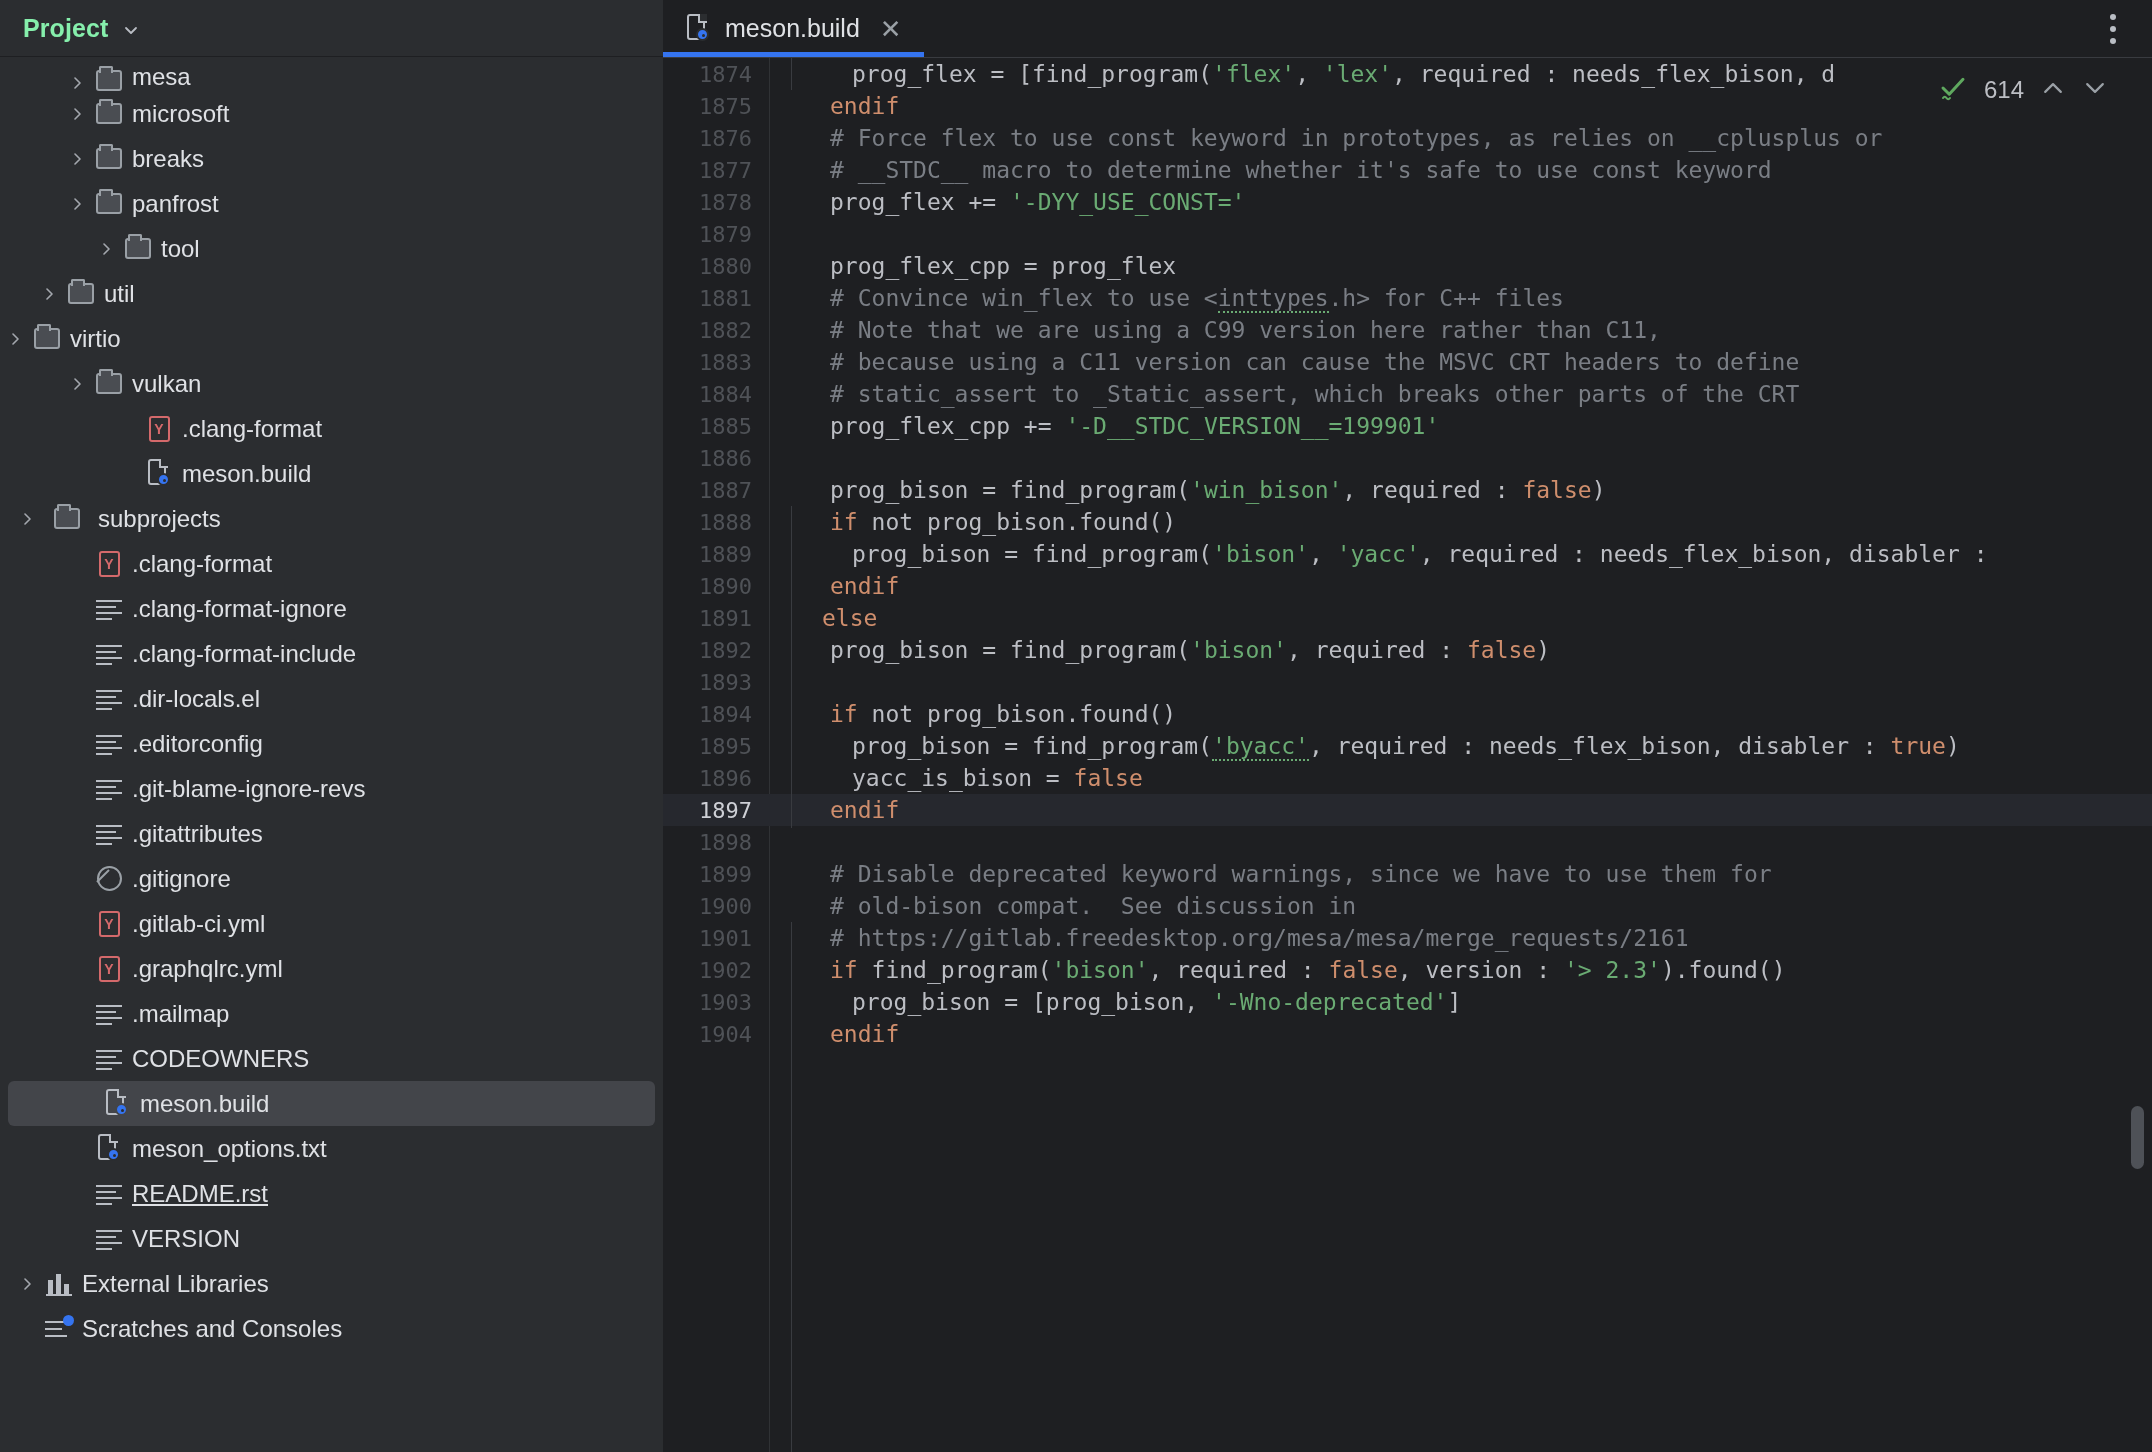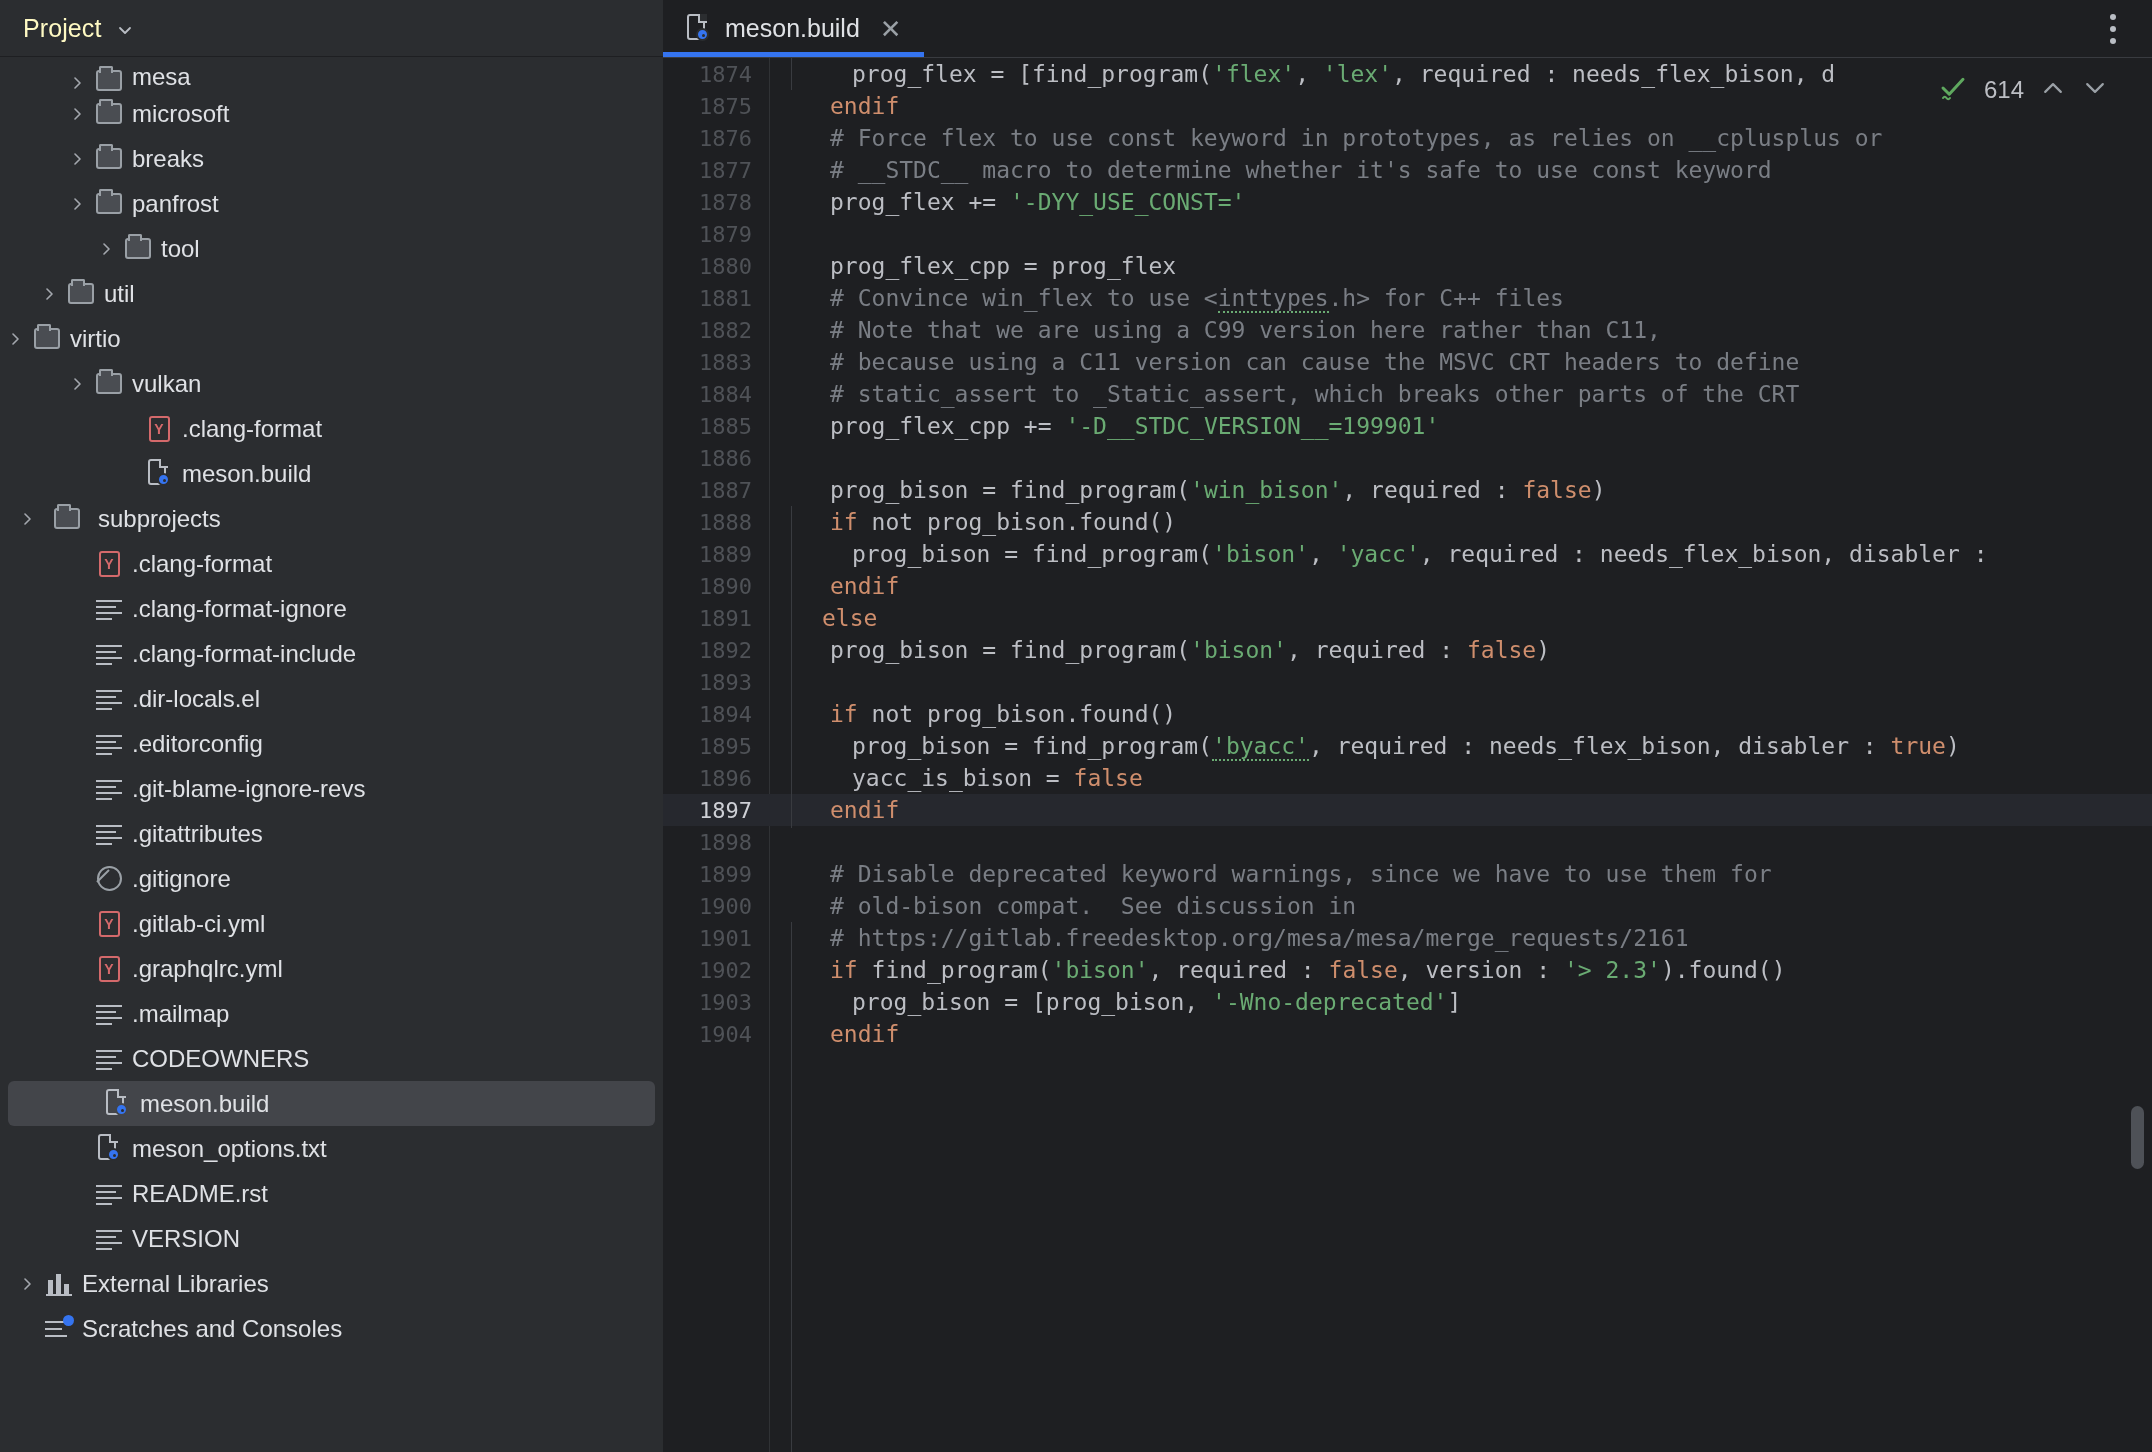--- a/index.html
+++ b/index.html
@@ -20,21 +20,21 @@
     overflow: hidden;
   }
   #sidebar-header {
     height: 57px;
     display: flex; align-items: center;
     padding-left: 23px;
     background: #2b2d30;
     border-bottom: 1px solid #1e1f22;
   }
   #sidebar-header .title {
-    color: #fef9c3; font-size: 25px; font-weight: normal;
+    color: #86efac; font-size: 25px; font-weight: bold;
     letter-spacing: .1px;
   }
   .chev-dn {
     margin-left: 14px; width: 18px; height: 18px;
     display: inline-block; position: relative; top: 2px;
   }
   .chev-dn svg { display:block; }
 
   #tree {
     position: absolute; top: 57px; left: 0; right: 0; bottom: 0;
@@ -549,21 +549,21 @@
           </span>
           <span class="ico">
             <span class="mesonfile">
               <span class="pg"></span>
               <span class="fold"></span>
               <span class="gear"></span>
             </span>
           </span>
           <span class="label">meson_options.txt</span>
         </div>
-        <div class="row" style="padding-left: 62px;">
+        <div class="row" style="padding-left: 62px; text-decoration: underline;">
           <span class="arrow empty">
             <svg width="16" height="16" viewBox="0 0 16 16">
               <path d="M6 3l5 5-5 5" fill="none" stroke="#b9bdc4" stroke-width="1.6" stroke-linecap="round" stroke-linejoin="round"></path>
             </svg>
           </span>
           <span class="ico">
             <span class="txtlines">
               <i></i>
               <i></i>
               <i></i>

